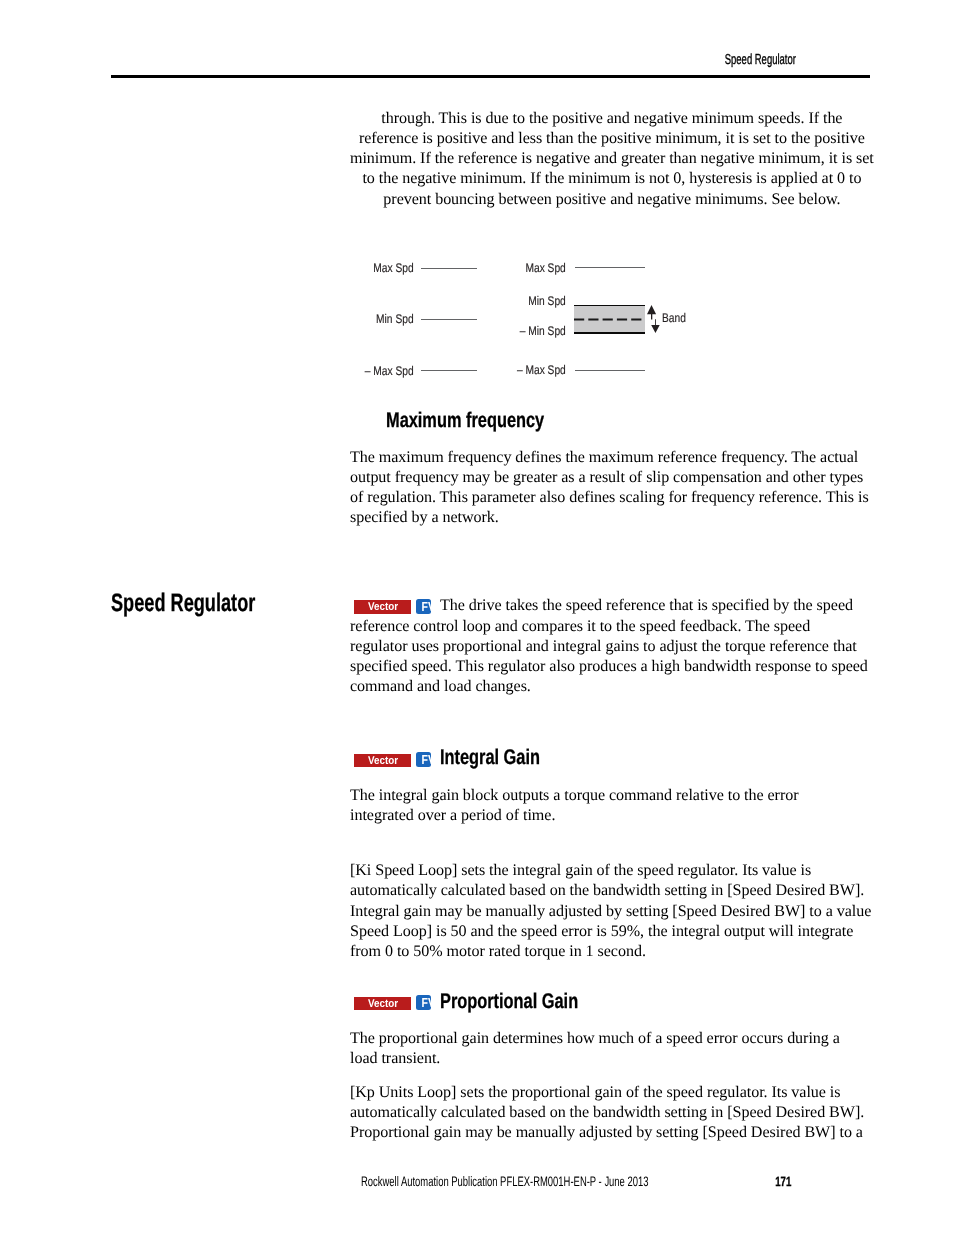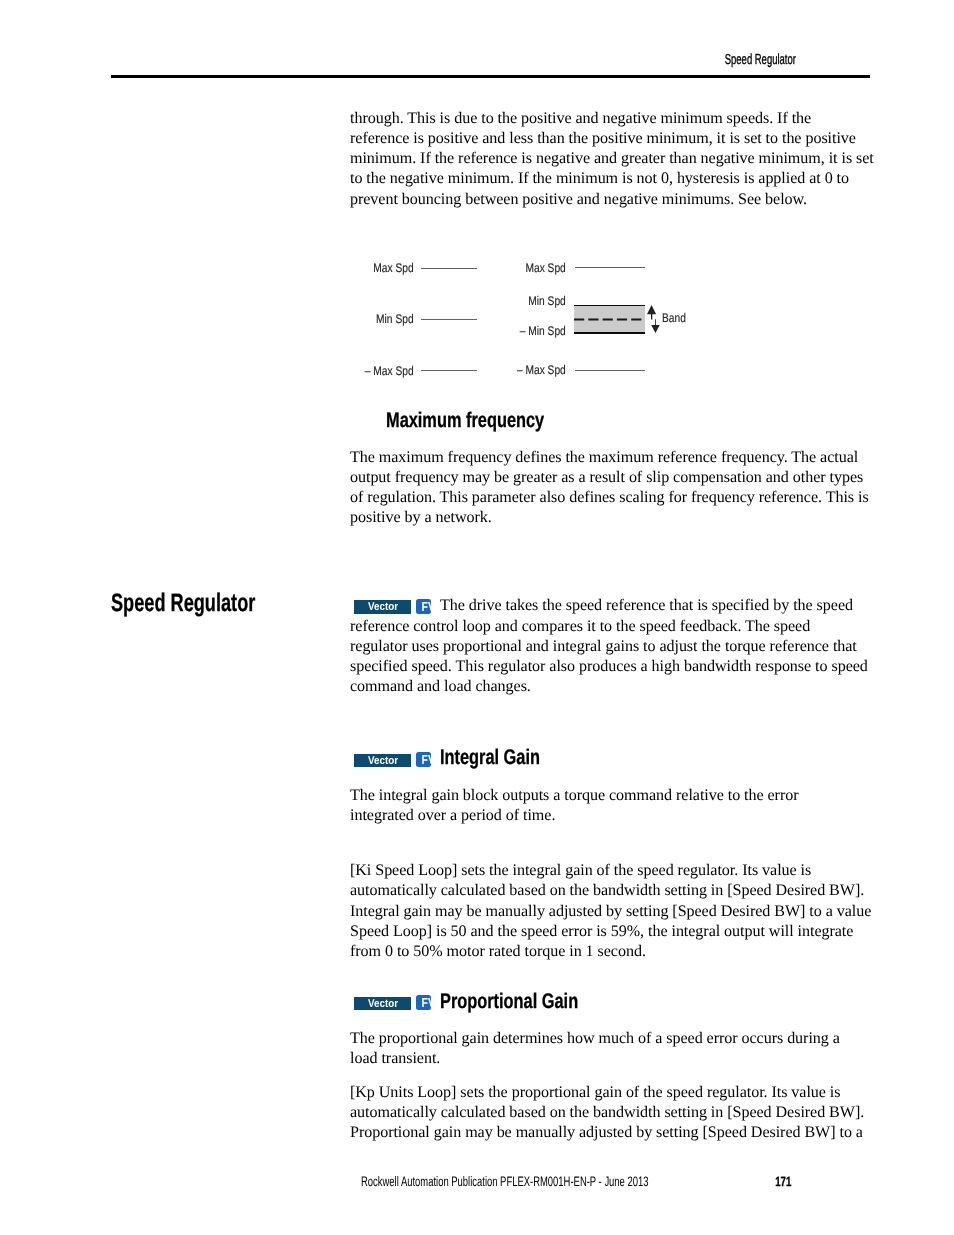--- a/index.html
+++ b/index.html
@@ -41,21 +41,21 @@
     transform-origin:0% 50%;
     -webkit-text-stroke:0.3px #000000;
   }
   .h-sec { font-size:25.2px; transform:scaleX(0.721); }
   .h-sub { font-size:21.2px; transform:scaleX(0.772); }
 
   
   .badge-row { position:absolute; white-space:nowrap; height:15.1px; }
   .badge-vector {
     position:absolute; left:0; top:1.6px;
-    background:#0c4a6e; color:#ffffff;
+    background:#b91c1c; color:#ffffff;
     font-family:"Liberation Sans", sans-serif; font-weight:bold;
     font-size:11.3px; line-height:14.6px; text-align:center;
     width:57.1px; height:13.4px; overflow:hidden;
   }
   .badge-vector span { display:block; width:70px; margin-left:-6.45px; transform:scaleX(0.875); transform-origin:50% 50%; opacity:0.999; }
   .badge-fv {
     position:absolute; left:62.1px; top:0;
     background:#1a66bc; color:#ffffff;
     font-family:"Liberation Sans", sans-serif; font-weight:bold;
     font-size:13.2px; line-height:15.1px; text-align:right;
@@ -92,21 +92,21 @@
   }
 </style>
 </head>
 <body>
 
 <div class="page">
 
   <div class="hdr-text">Speed Regulator</div>
   <div class="hdr-rule"></div>
 
-  <div class="blk" style="left:350px; top:108.5px;">
+  <div class="blk" style="left:350px; top:108.5px;text-align:center;">
     <div class="body-line">through. This is due to the positive and negative minimum speeds. If the</div>
     <div class="body-line">reference is positive and less than the positive minimum, it is set to the positive</div>
     <div class="body-line">minimum. If the reference is negative and greater than negative minimum, it is set</div>
     <div class="body-line">to the negative minimum. If the minimum is not 0, hysteresis is applied at 0 to</div>
     <div class="body-line">prevent bouncing between positive and negative minimums. See below.</div>
   </div>
 
   <div class="fig">
     <div class="fig-label" style="left:0px; width:63.6px; top:262.2px;">Max Spd</div>
     <div class="fig-line" style="left:71.3px; top:268.0px; width:55.7px;"></div>
@@ -135,21 +135,21 @@
     <div class="fig-label left-align" style="left:311.6px; top:311.6px;">Band</div>
   </div>
 
   <div class="blk" style="left:350.3px; top:409.2px;margin-left:36px;">
     <div class="h-sub">Maximum frequency</div>
   </div>
   <div class="blk" style="left:350px; top:447.6px;">
     <div class="body-line">The maximum frequency defines the maximum reference frequency. The actual</div>
     <div class="body-line">output frequency may be greater as a result of slip compensation and other types</div>
     <div class="body-line">of regulation. This parameter also defines scaling for frequency reference. This is</div>
-    <div class="body-line">positive by a network.</div>
+    <div class="body-line">specified by a network.</div>
   </div>
 
   <div class="blk" style="left:111.2px; top:589.0px;">
     <div class="h-sec">Speed Regulator</div>
   </div>
   <div class="badge-row" style="left:354px; top:598.9px;">
     <span class="badge-vector">
         <span>Vector</span>
       </span>
     <span class="badge-fv">

